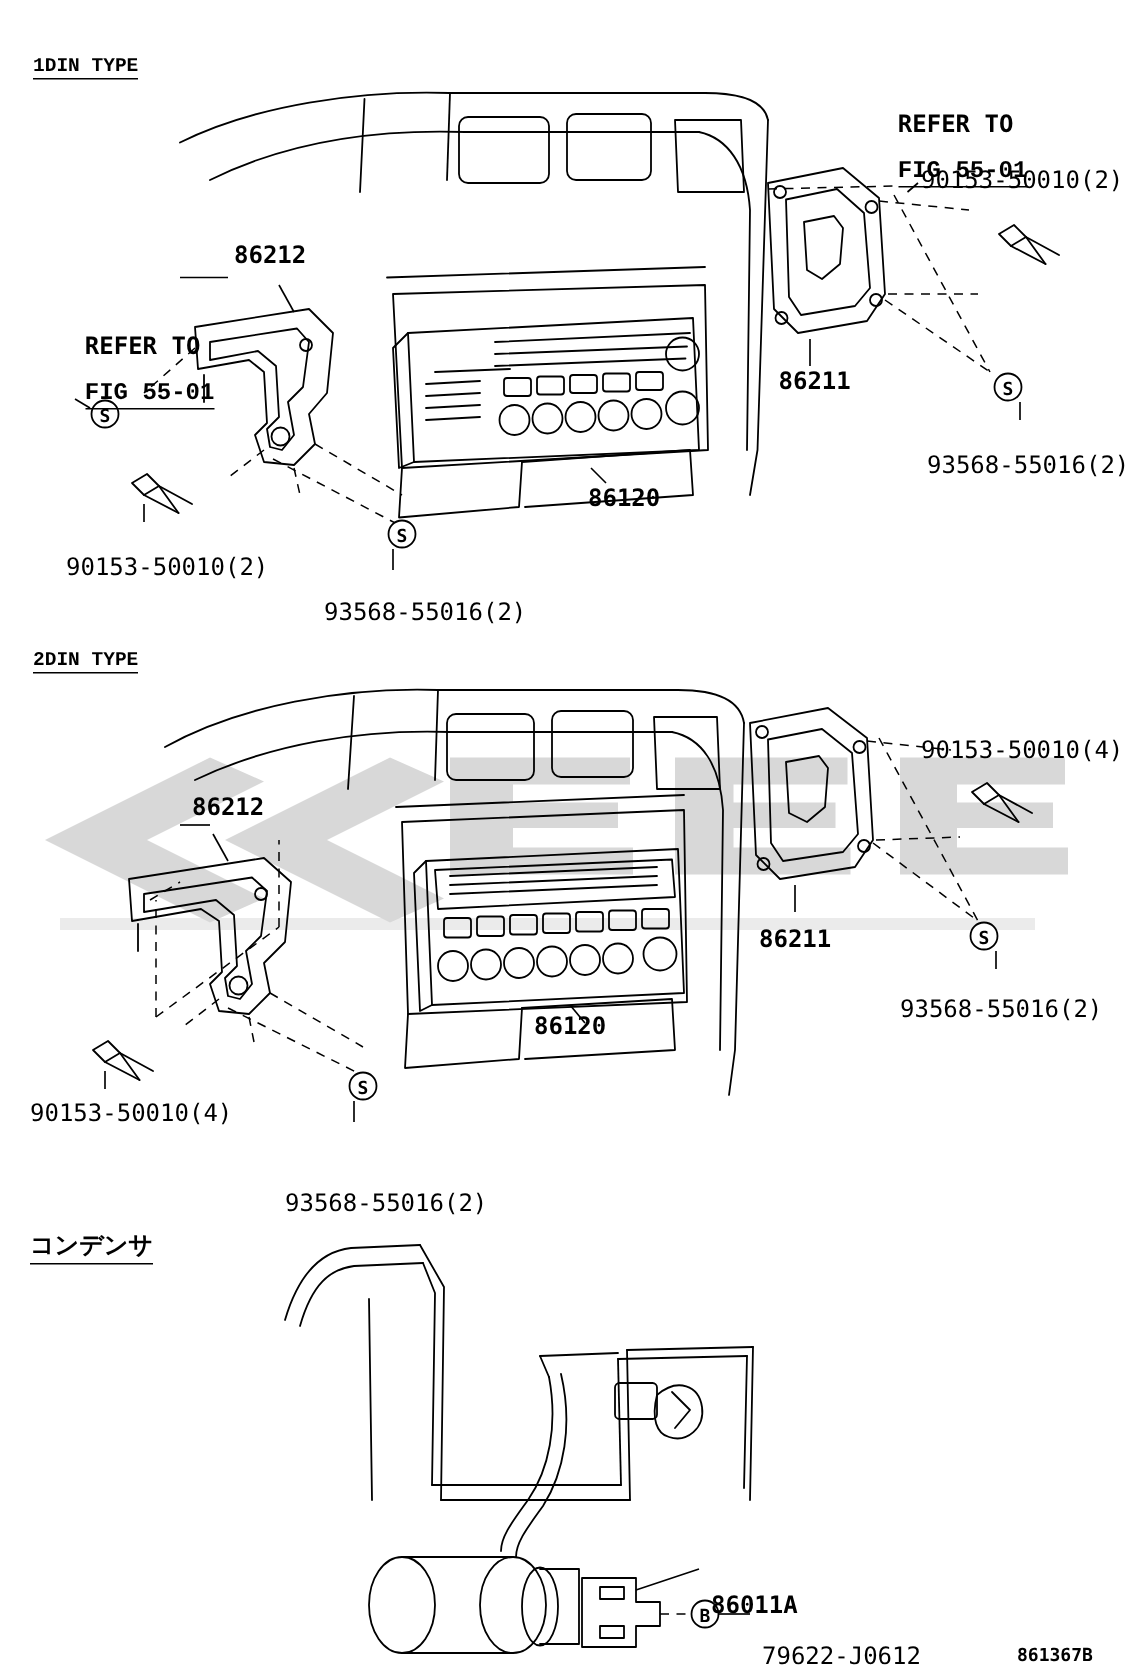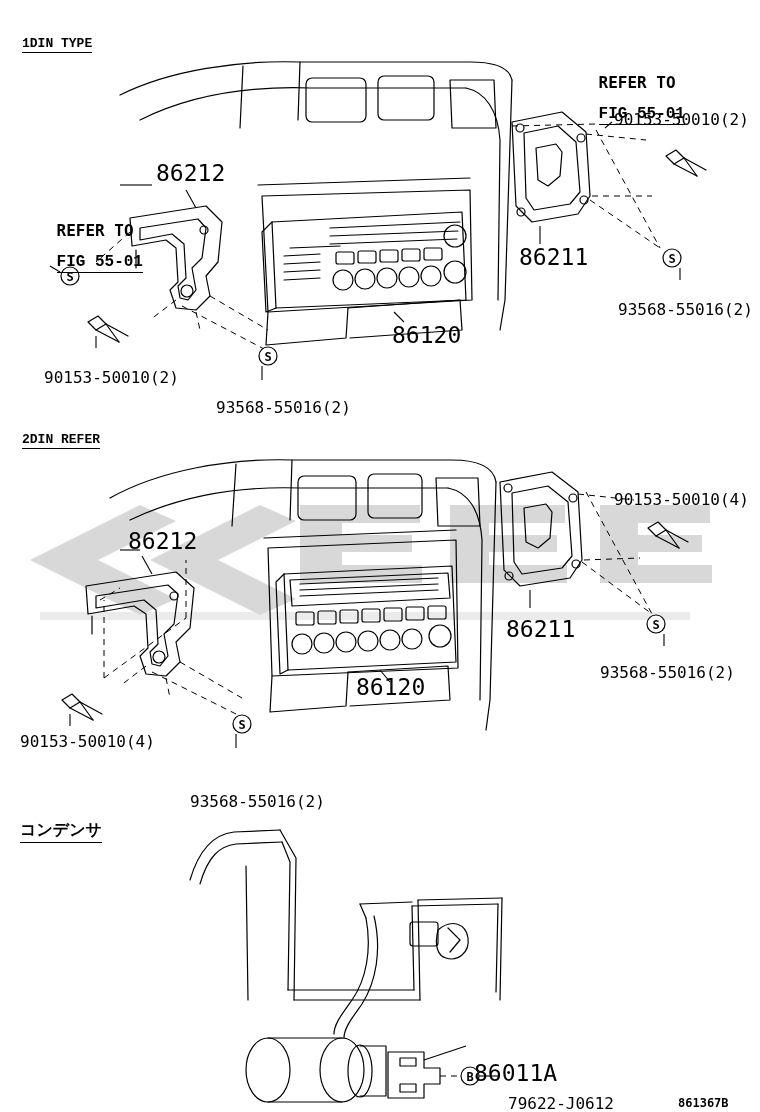--- a/index.html
+++ b/index.html
@@ -13,21 +13,21 @@
   }
   .diagram{position:absolute;left:0;top:0;width:760px;height:1112px;}
   svg.layer{position:absolute;left:0;top:0;width:760px;height:1112px;}
   .lbl{
     position:absolute;
     font-family:"DejaVu Sans Mono", monospace;
     white-space:pre;
     letter-spacing:0px;
     color:#000;
   }
-  .part-no{font-size:23px;font-weight:normal;}
+  .part-no{font-size:16px;font-weight:bold;}
   .ref{font-size:16px;font-weight:bold;line-height:15px;}
   .section-title{font-size:13px;font-weight:bold;}
   .small-no{font-size:16px;font-weight:normal;}
   .figcode{font-size:12px;font-weight:bold;}
   .jp{font-size:16px;font-weight:bold;}
   .underline{border-bottom:1.5px solid #000;padding-bottom:1px;font-family:Liberation Mono, monospace;}
 </style>
 </head>
 <body>
 
@@ -290,21 +290,21 @@
     <g font-family="DejaVu Sans Mono, monospace" font-size="12" font-weight="bold" text-anchor="middle">
       <text x="470" y="1081">B</text>
     </g>
     <g fill="none" stroke="#000" stroke-width="1.1">
       <path d="M424 1060 L466 1046"></path>
       <path d="M479 1076 L500 1076"></path>
     </g>
   </svg>
 
   <div class="lbl section-title underline" style="left:22px;top:36px;">1DIN TYPE</div>
-  <div class="lbl section-title underline" style="left:22px;top:432px;">2DIN REFER</div>
+  <div class="lbl section-title underline" style="left:22px;top:432px;">2DIN TYPE</div>
   <div class="lbl jp underline" style="left:20px;top:820px;">コンデンサ</div>
 
   <div class="lbl ref" style="left:560px;top:60px;">
     <span>REFER TO</span><br>
     <span class="underline">FIG 55-01</span>
   </div>
 
   <div class="lbl ref" style="left:18px;top:208px;">
     <span>REFER TO</span><br>
     <span class="underline">FIG 55-01</span>

